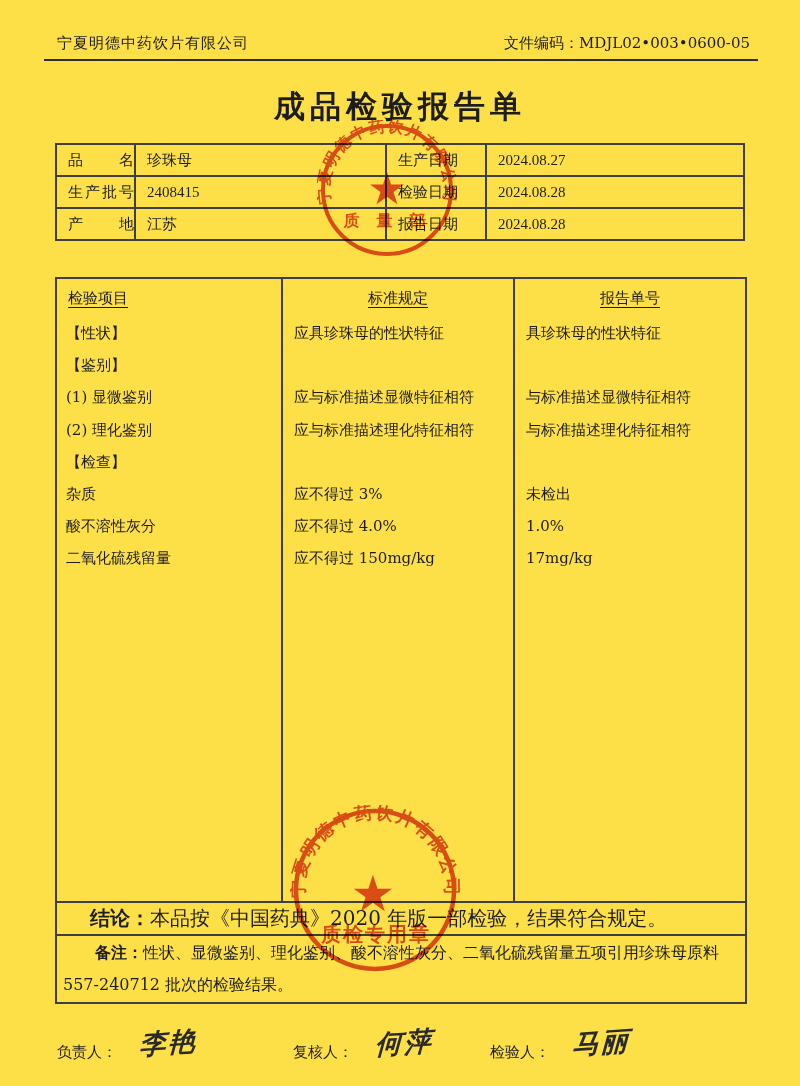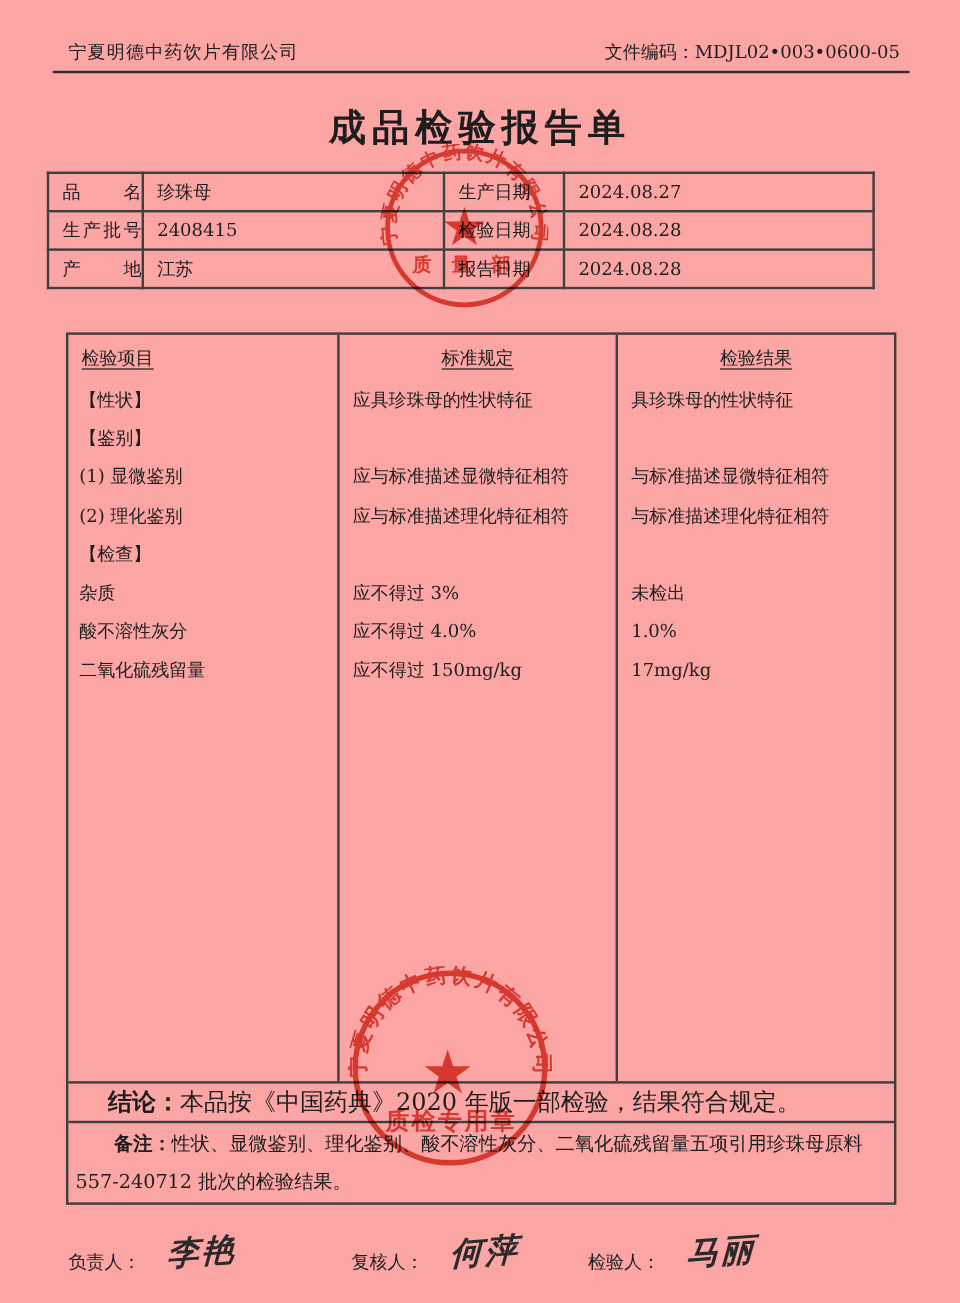--- a/index.html
+++ b/index.html
@@ -1,29 +1,29 @@
 <!DOCTYPE html>
 <html><head>
 <meta charset="utf-8">
 <style>
   html,body{margin:0;padding:0;background:#e8e8e8;}
   .page{
-    position:relative;width:800px;height:1086px;background:#fca5a5;
+    position:relative;width:800px;height:1086px;background:#fde047;
     font-family:"DejaVu Serif","Liberation Serif",serif;color:#1d1d1d;
     margin:0 auto;overflow:hidden;
   }
   
   .hdr-company{position:absolute;left:57px;top:34px;font-size:15px;letter-spacing:1px;}
   .hdr-code{position:absolute;right:50px;top:34px;font-size:15px;}
   .hdr-rule{position:absolute;left:44px;top:59px;width:714px;height:2px;background:#2e2e2e;}
   
   .title{position:absolute;left:0;top:86px;width:800px;text-align:center;
     font-size:31px;font-weight:bold;letter-spacing:5px;}
   
-  table.info{position:absolute;left:39px;top:143px;border-collapse:collapse;table-layout:fixed;}
+  table.info{position:absolute;left:55px;top:143px;border-collapse:collapse;table-layout:fixed;font-family:Liberation Serif, serif;}
   table.info td{border:2px solid #3f3f3f;height:30px;font-size:15px;padding:0 0 0 11px;
     white-space:nowrap;overflow:hidden;}
   td.jlabel{text-align:justify;text-align-last:justify;padding:0 12px;}
   
   .insp{position:absolute;left:55px;top:277px;width:688px;border:2px solid #3f3f3f;}
   .insp-cols{display:flex;height:622px;}
   .col{box-sizing:border-box;}
   .col1{width:226px;border-right:2px solid #3f3f3f;}
   .col2{width:232px;border-right:2px solid #3f3f3f;}
   .col3{flex:1;}
@@ -108,21 +108,21 @@
         <div class="cline">应具珍珠母的性状特征</div>
         <div class="cline"></div>
         <div class="cline">应与标准描述显微特征相符</div>
         <div class="cline">应与标准描述理化特征相符</div>
         <div class="cline"></div>
         <div class="cline">应不得过 3%</div>
         <div class="cline">应不得过 4.0%</div>
         <div class="cline">应不得过 150mg/kg</div>
       </div>
       <div class="col col3">
-        <div class="colhdr"><span>检验结果</span></div>
+        <div class="colhdr"><span>报告单号</span></div>
         <div class="cline">具珍珠母的性状特征</div>
         <div class="cline"></div>
         <div class="cline">与标准描述显微特征相符</div>
         <div class="cline">与标准描述理化特征相符</div>
         <div class="cline"></div>
         <div class="cline">未检出</div>
         <div class="cline">1.0%</div>
         <div class="cline">17mg/kg</div>
       </div>
     </div>

